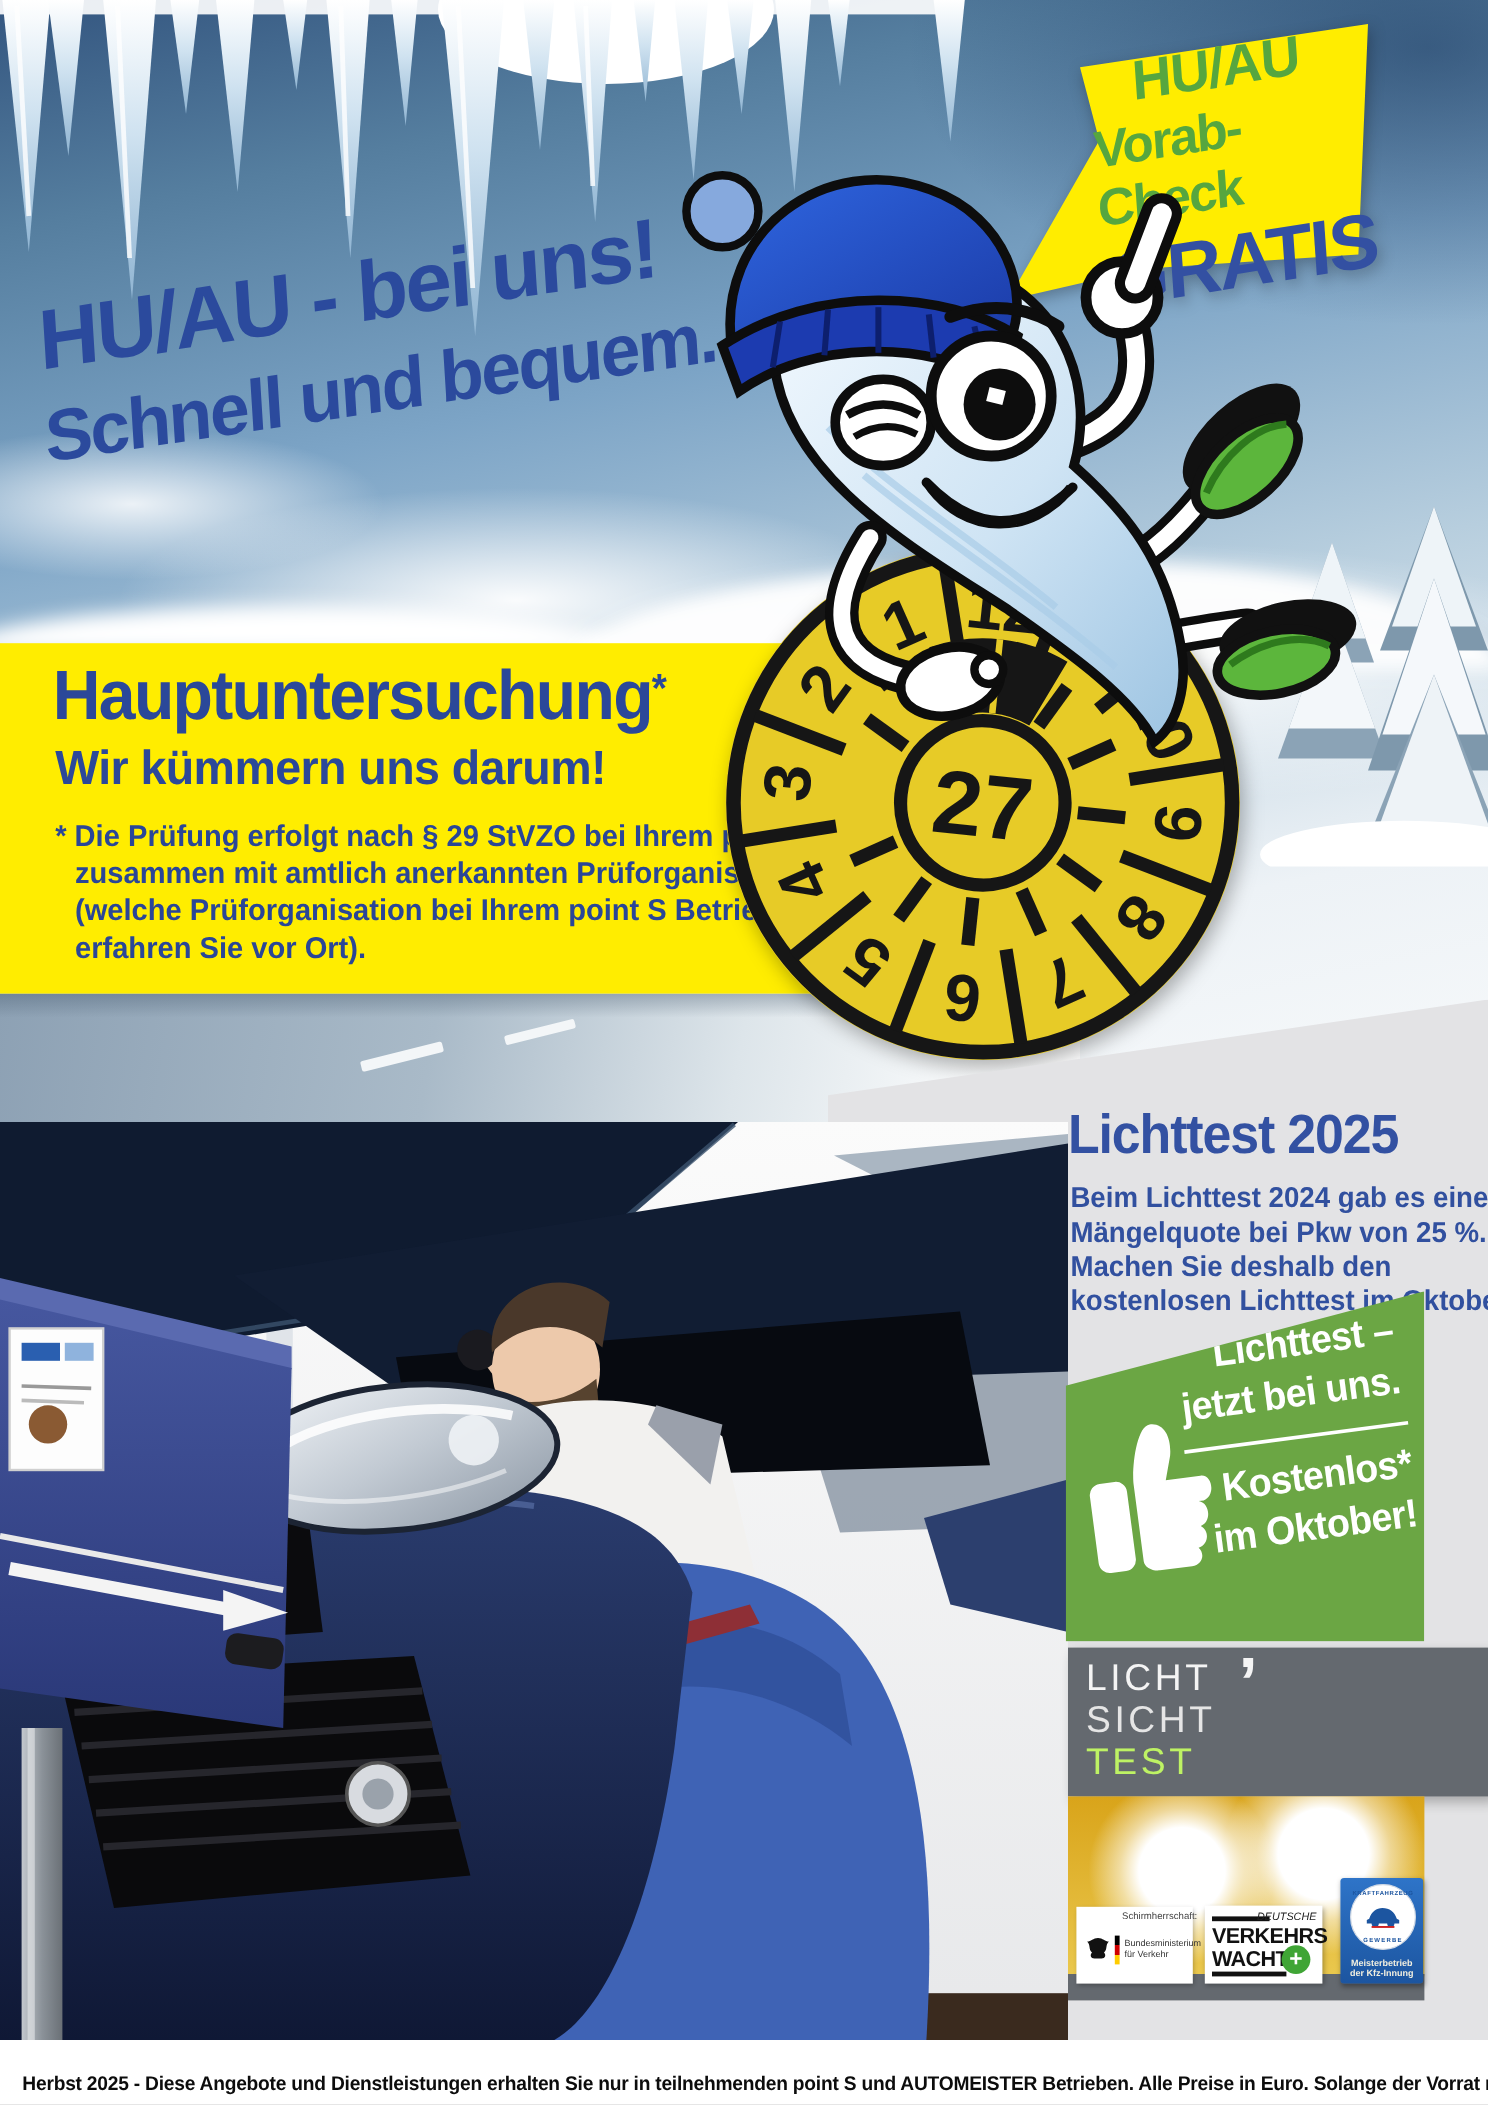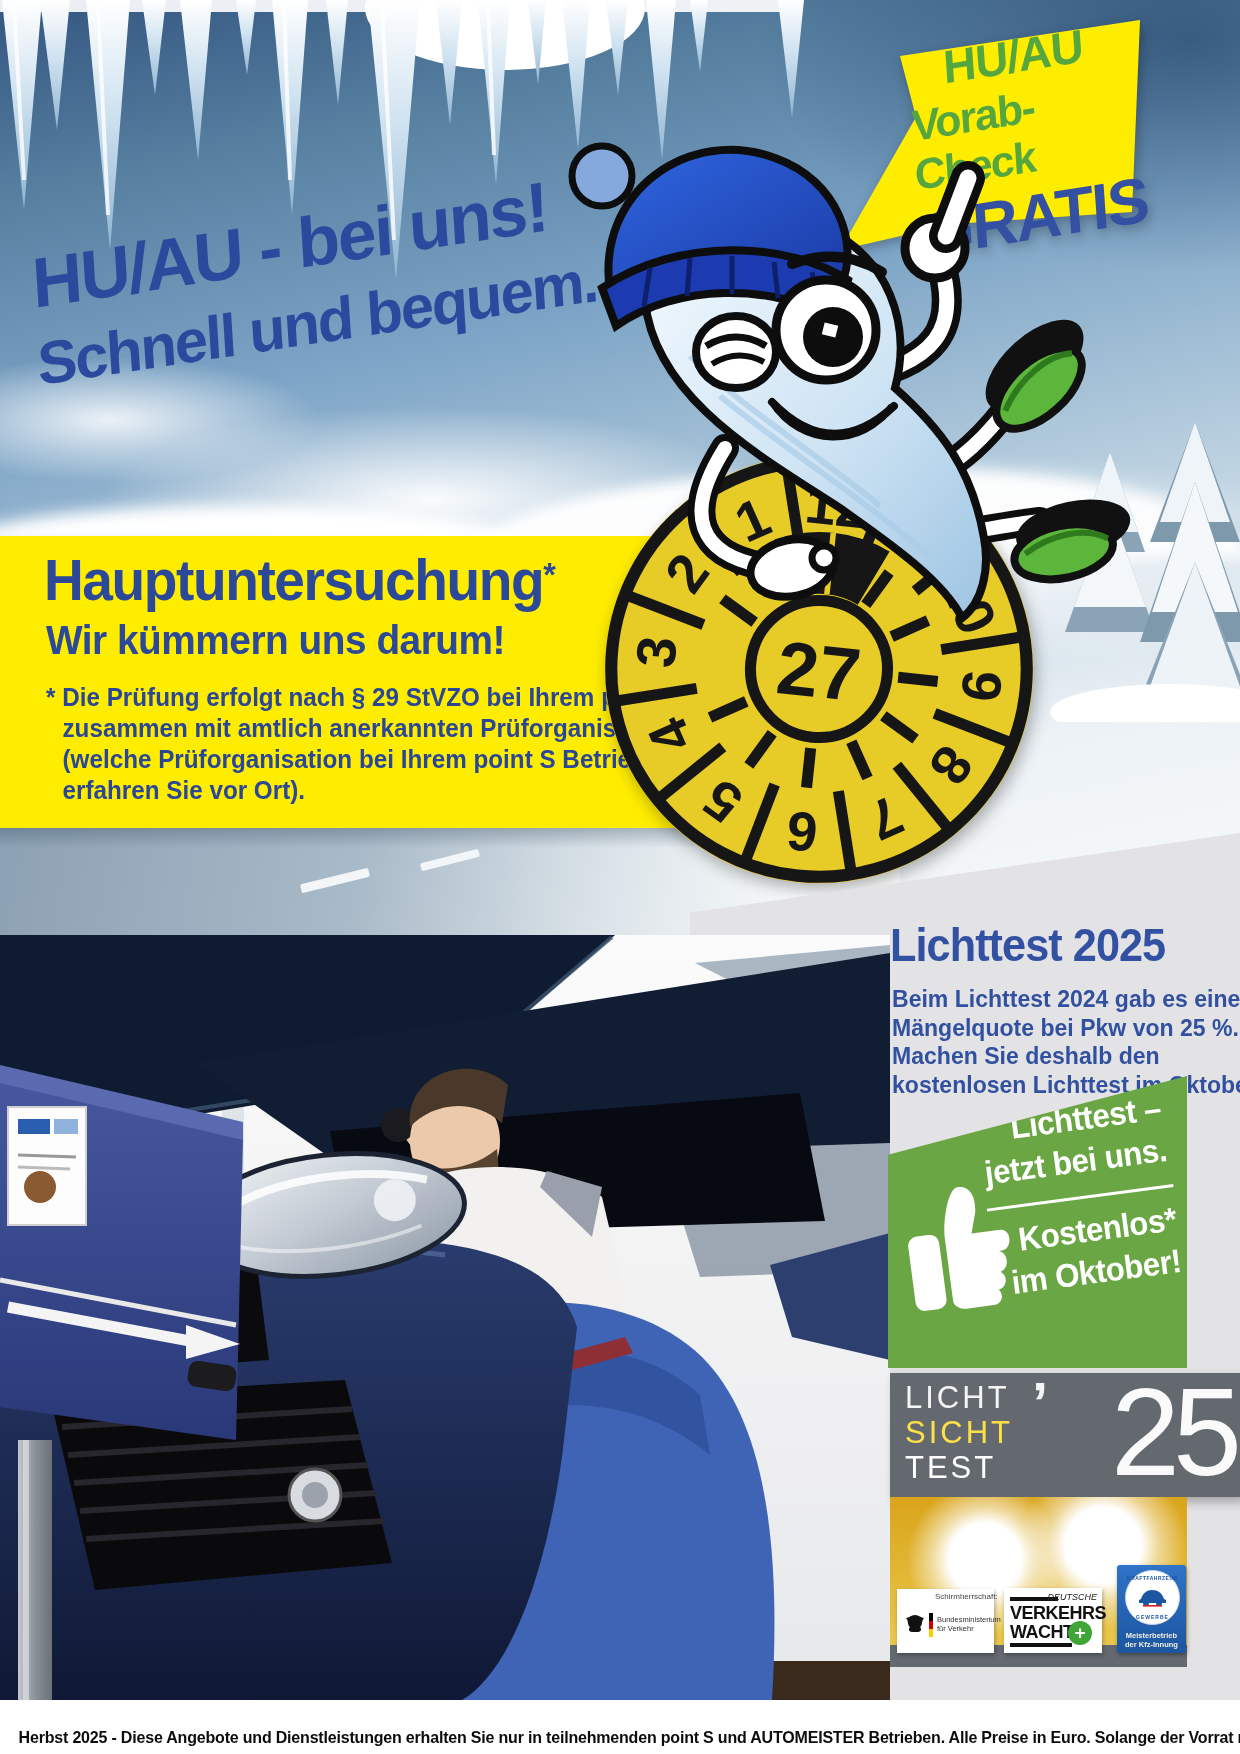--- a/index.html
+++ b/index.html
@@ -463,24 +463,23 @@
       <div class="gline" style="top:16px;">Lichttest –</div>
       <div class="gline" style="top:58px;">jetzt bei uns.</div>
       <div class="gdivider"></div>
       <div class="gline" style="top:128px;">Kostenlos*</div>
       <div class="gline" style="top:170px;">im Oktober!</div>
     </div>
   </div>
 
   <div class="abs lst">
     <div class="lst-word" style="top:8px;color:#f4f4f4;">LICHT</div>
-    <div class="lst-word" style="top:43px;color:#fde047;">SICHT</div>
-    <div class="lst-word" style="top:78px;color:#ffffff;">TEST</div>
+    <div class="lst-word" style="top:43px;color:#e5e5e5;">SICHT</div>
+    <div class="lst-word" style="top:78px;color:#bef264;">TEST</div>
     <div class="lst-apos">’</div>
-    <div class="lst-year">25</div>
   </div>
 
   <div class="abs glow"></div>
   <div class="abs lst-foot"></div>
 
   <div class="abs logo logo1">
     <div class="cap">Schirmherrschaft:</div>
     <svg style="position:absolute;left:6px;top:24px;width:24px;height:22px" viewBox="0 0 24 22">
       <path d="M12,2 C8,2 6,5 3,5 C6,8 4,12 7,14 C5,16 6,19 9,19 L15,19 C18,19 19,16 17,14 C20,12 18,8 21,5 C18,5 16,2 12,2 Z" fill="#111"></path>
     </svg>

